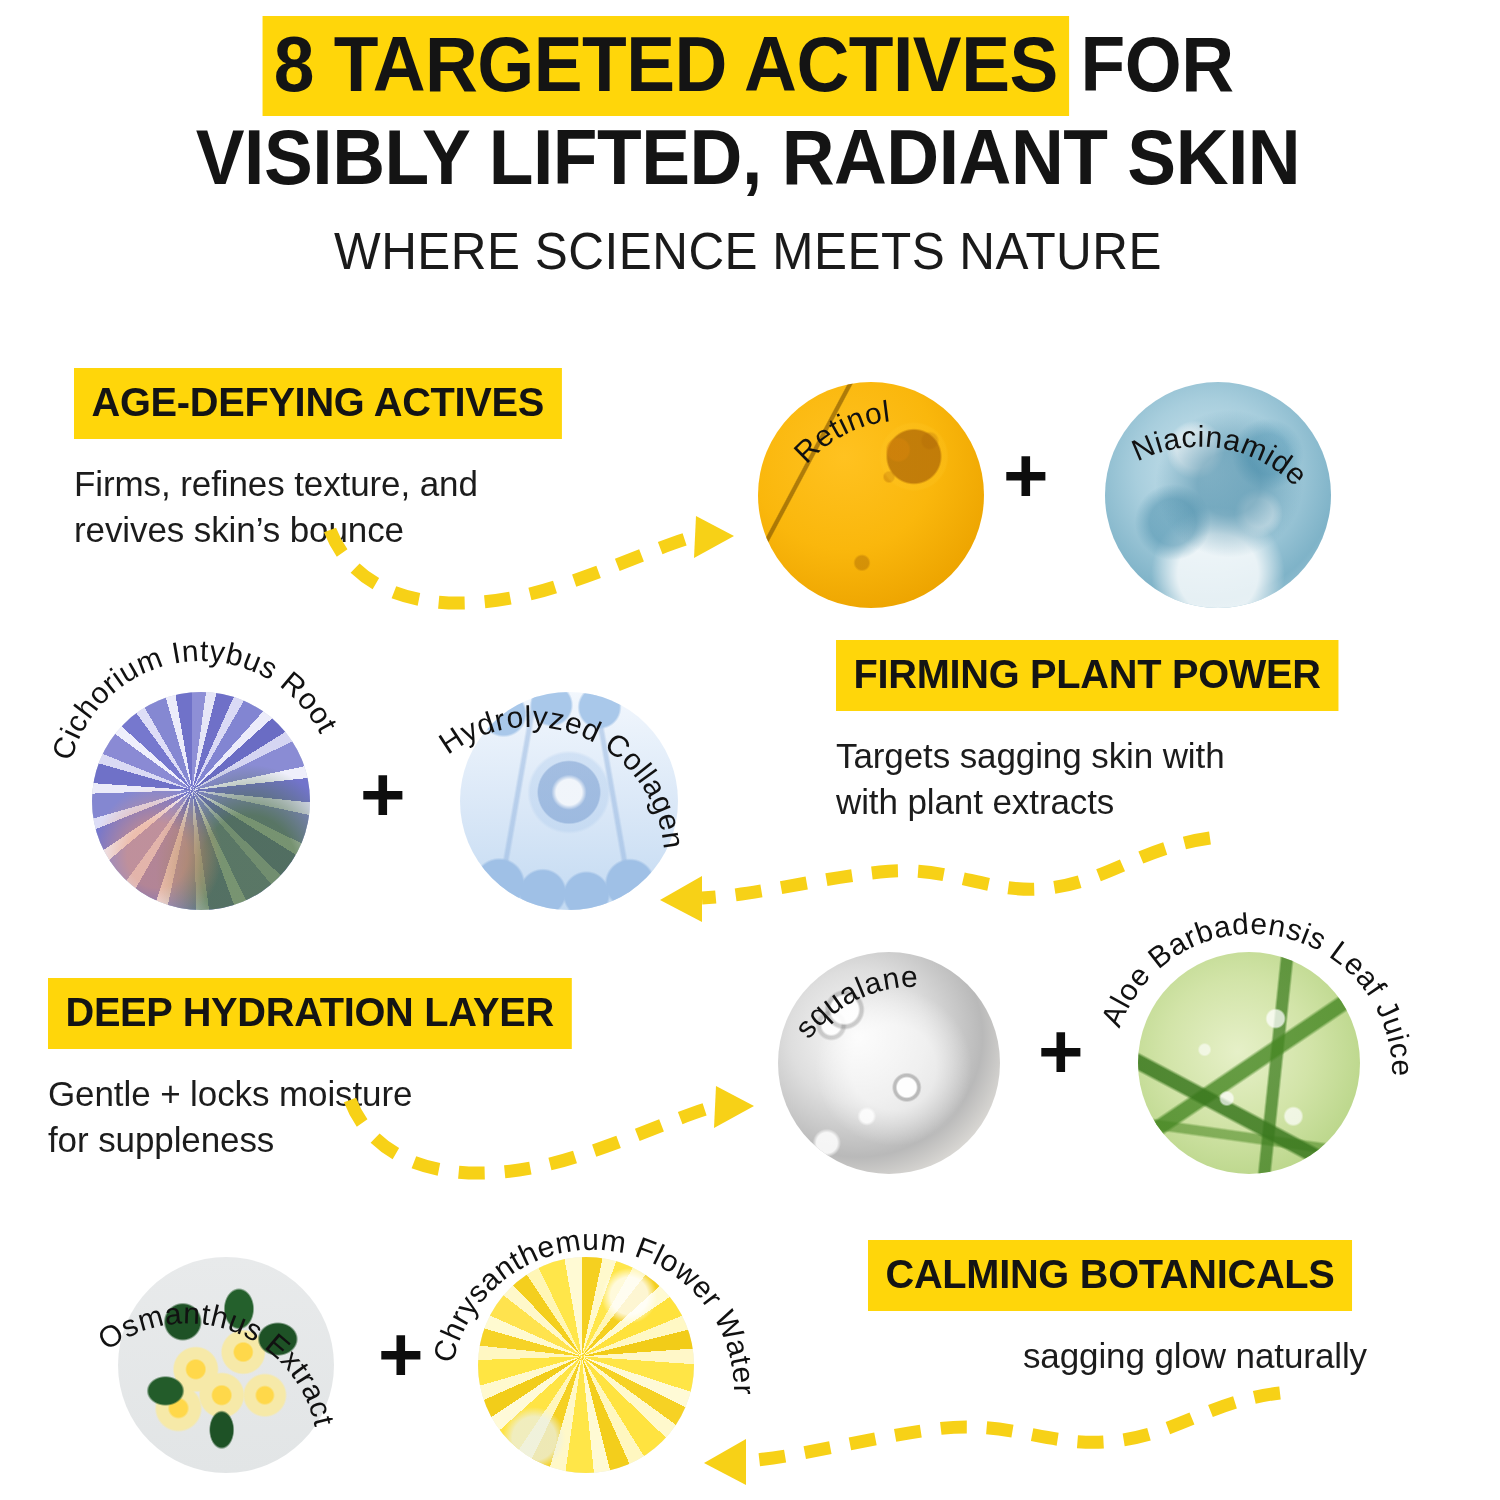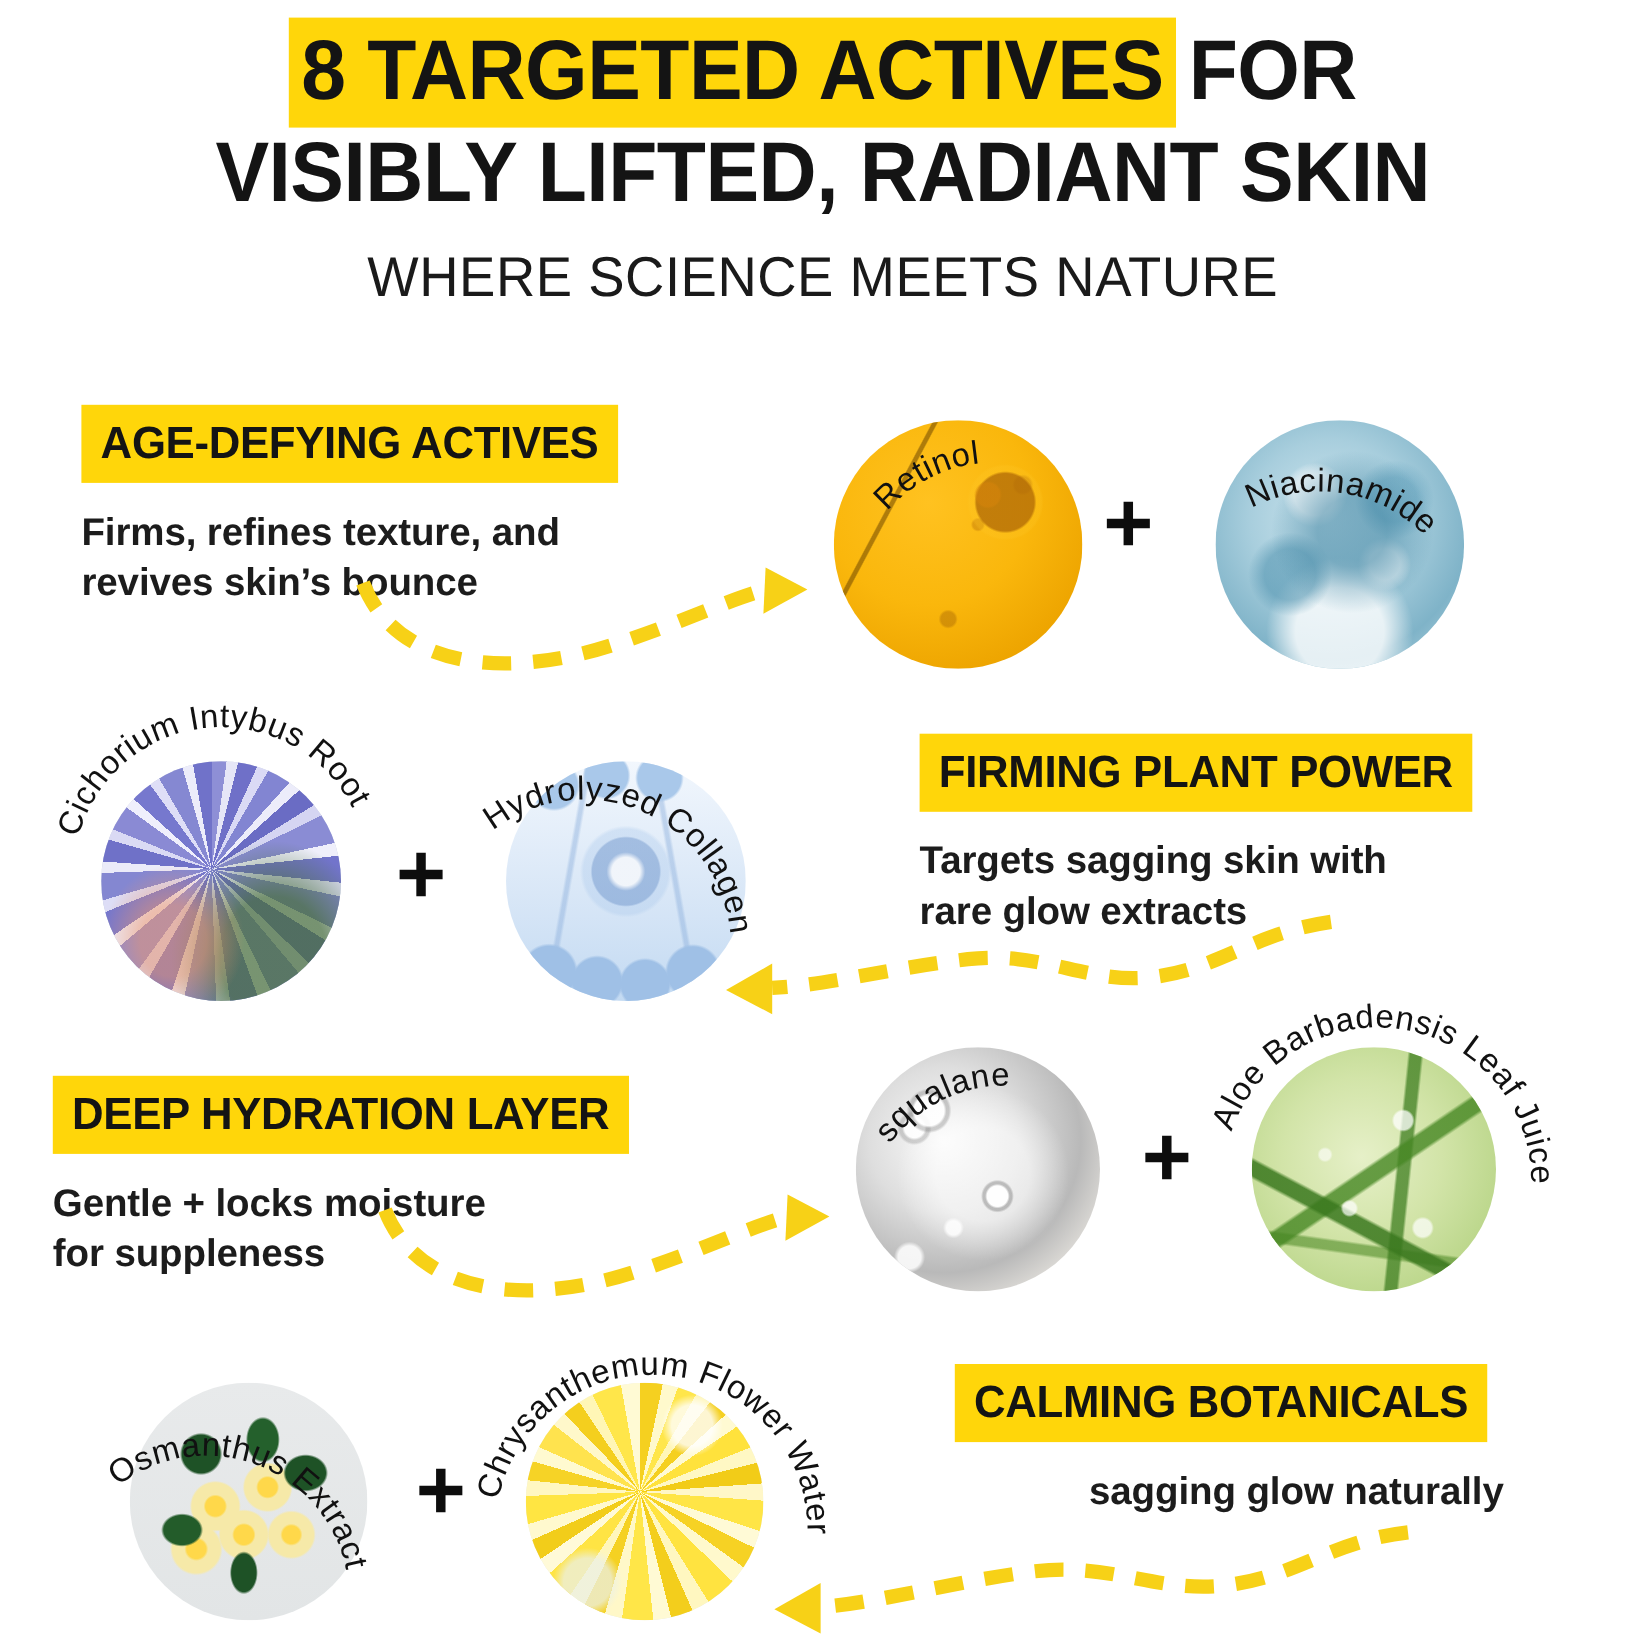--- a/index.html
+++ b/index.html
@@ -52,27 +52,27 @@
     padding:11px 18px 13px 18px;
     white-space:nowrap;
     transform:scaleX(0.97);
     transform-origin:left center;
   }
   .sec-body{
     margin-top:22px;
     font-size:35px;
     line-height:1.30;
     color:#1c1c1c;
-    font-weight:700;
+    font-weight:400;
     letter-spacing:-0.1px;
   }
   .sec-body span{display:block;}
 
   #sec-age{left:52px;top:368px;margin-left:22px;}
-  #sec-firm{left:836px;top:640px;margin-top:27px;}
+  #sec-firm{left:836px;top:640px;}
   #sec-hydr{left:48px;top:978px;}
   #sec-calm{left:868px;top:1240px;text-align:right;}
 
   
   .pair{position:absolute;}
   .circ-wrap{position:absolute;}
   .circ{
     position:absolute;
     border-radius:50%;
     overflow:hidden;
@@ -228,21 +228,21 @@
     <div class="sec-body">
       <span>Firms, refines texture, and</span>
       <span>revives skin’s bounce</span>
     </div>
   </div>
 
   <div class="sec" id="sec-firm">
     <div class="sec-title">FIRMING PLANT POWER</div>
     <div class="sec-body">
       <span>Targets sagging skin with</span>
-      <span>rare glow extracts</span>
+      <span>with plant extracts</span>
     </div>
   </div>
 
   <div class="sec" id="sec-hydr">
     <div class="sec-title">DEEP HYDRATION LAYER</div>
     <div class="sec-body">
       <span>Gentle + locks moisture</span>
       <span>for suppleness</span>
     </div>
   </div>

